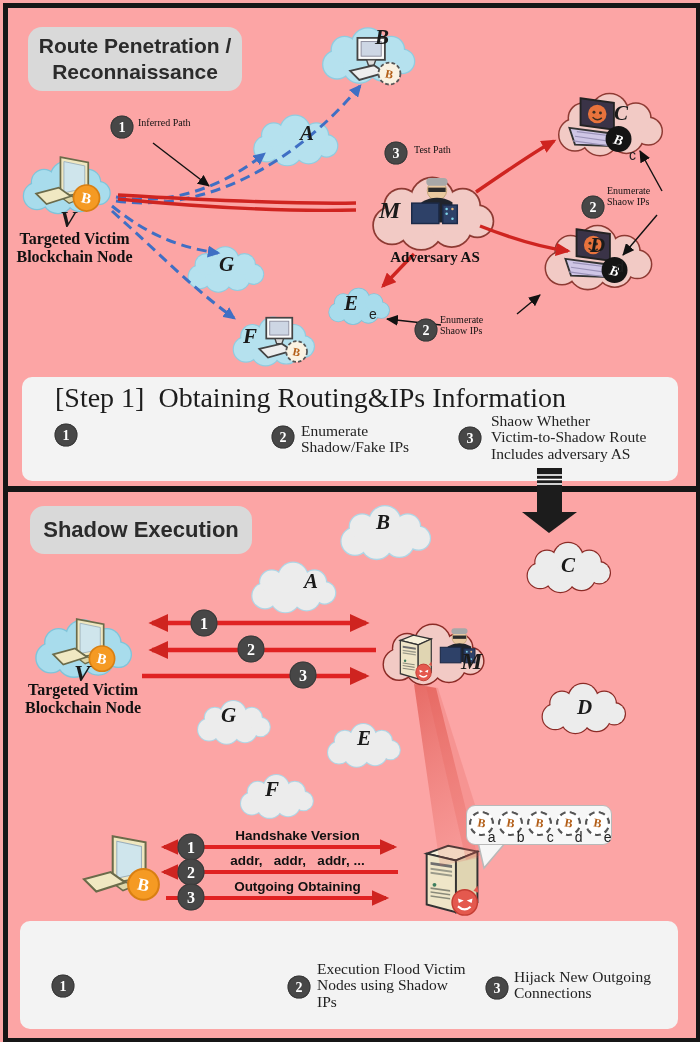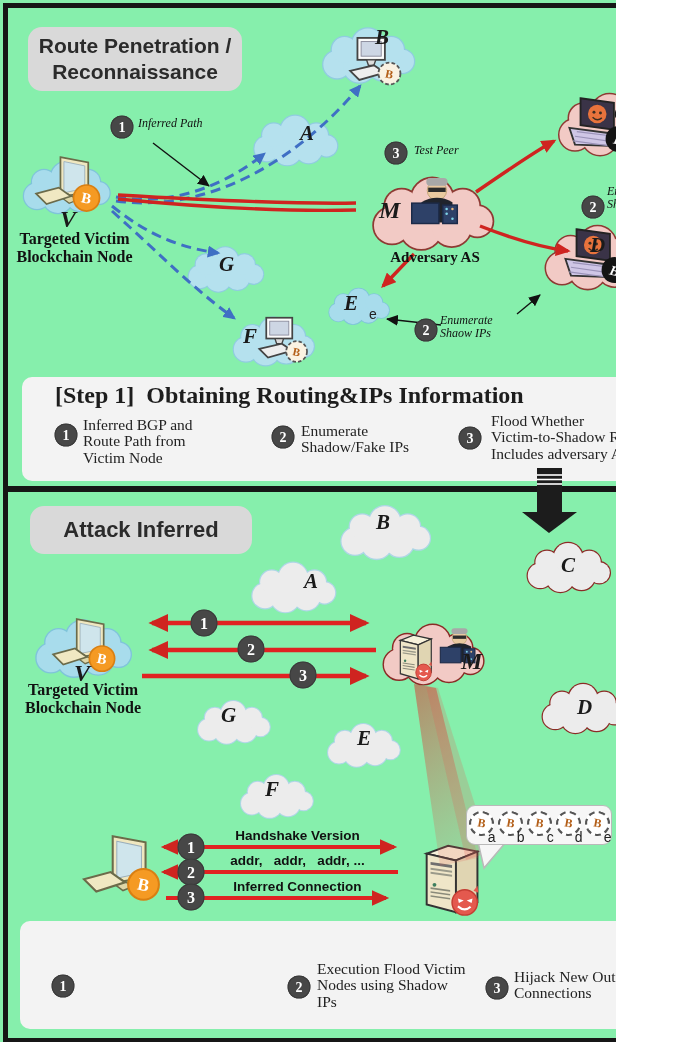--- a/index.html
+++ b/index.html
@@ -1,40 +1,40 @@
 <!DOCTYPE html>
 <html><head>
 <meta charset="utf-8">
 <style>
   html,body{margin:0;padding:0;background:#fff;}
-  .canvas{position:relative;width:616px;height:1042px;background:#86efac;overflow:hidden;
+  .canvas{position:relative;width:700px;height:1042px;background:#fca5a5;overflow:hidden;
           font-family:"Liberation Serif","DejaVu Serif",serif;}
   .frame{position:absolute;left:3px;top:3px;width:688px;height:1030px;border:5px solid #161616;z-index:4;pointer-events:none;}
   .divider{position:absolute;left:3px;top:486px;width:694px;height:6px;background:#161616;z-index:5;}
 
   .titlebox{position:absolute;background:#d9d9d9;border-radius:14px;display:flex;align-items:center;justify-content:center;
             text-align:center;font-family:"Liberation Sans","DejaVu Sans",sans-serif;font-weight:bold;color:#2b2b2b;z-index:40;}
   .stepbox{position:absolute;background:#f3f3f3;border-radius:10px;z-index:15;}
-  .steptitle{position:absolute;font-weight:bold;font-size:24px;color:#1d1d1d;white-space:pre;z-index:40;}
+  .steptitle{position:absolute;font-weight:normal;font-size:28px;color:#1d1d1d;white-space:pre;z-index:40;}
   .stepitem-text{position:absolute;font-size:15.5px;line-height:1.05;color:#222;white-space:pre-line;z-index:40;}
 
   .badge{position:absolute;width:23px;height:23px;border-radius:50%;background:#474747;color:#fff;
          display:flex;align-items:center;justify-content:center;font-weight:bold;font-size:14px;
          transform:translate(-50%,-50%);z-index:45;box-shadow:0 0 0 1px #3a3a3a inset;}
   .badge-lg{width:27px;height:27px;font-size:16px;}
 
   .cloud{position:absolute;z-index:10;}
   .icon{position:absolute;z-index:20;}
 
   .nodelabel{position:absolute;font-style:italic;font-weight:bold;font-size:21px;color:#1a1a1a;z-index:40;}
   .nodelabel.big{font-size:24px;}
   .sublabel{position:absolute;font-family:"Liberation Sans","DejaVu Sans",sans-serif;font-size:14px;color:#222;z-index:40;}
 
   .caption{position:absolute;font-weight:bold;font-size:16px;line-height:1.14;color:#111;text-align:center;white-space:pre-line;z-index:40;}
-  .annot{position:absolute;font-size:12px;color:#111;line-height:1.1;white-space:pre-line;z-index:40;font-style:italic;}
+  .annot{position:absolute;font-size:10px;color:#111;line-height:1.1;white-space:pre-line;z-index:40;}
 
   .arrows{position:absolute;left:0;top:0;z-index:30;pointer-events:none;}
 
   .msgtext{position:absolute;font-family:"Liberation Sans","DejaVu Sans",sans-serif;font-weight:bold;font-size:13.5px;
            color:#111;text-align:center;z-index:40;}
   .pre{white-space:pre;}
 
   .bubble{position:absolute;left:466px;top:805px;width:146px;height:40px;background:#f6f6f6;border:1.5px solid #b9b9b9;
           border-radius:9px;z-index:40;display:flex;align-items:flex-start;justify-content:center;gap:4px;padding-top:5px;box-sizing:border-box;}
   .coin{position:relative;width:21px;height:21px;border:2px dashed #555;border-radius:50%;background:#fff;
@@ -299,21 +299,21 @@
   <div class="frame"></div>
   <div class="divider"></div>
 
   <div class="titlebox" style="left:28px;top:27px;width:214px;height:64px;font-size:21px;line-height:1.25;white-space:pre-line">Route Penetration /
 Reconnaissance</div>
 
   <span class="badge" style="left:122px;top:127px">1</span>
   <span class="annot" style="left:138px;top:117px">Inferred Path</span>
 
   <span class="badge" style="left:396px;top:153px">3</span>
-  <span class="annot" style="left:414px;top:144px">Test Peer</span>
+  <span class="annot" style="left:414px;top:144px">Test Path</span>
 
   <span class="badge" style="left:593px;top:207px">2</span>
   <div class="annot" style="left:607px;top:185px">Enumerate
 Shaow IPs</div>
 
   <span class="badge" style="left:426px;top:330px">2</span>
   <div class="annot" style="left:440px;top:314px">Enumerate
 Shaow IPs</div>
 
   <span class="nodelabel" style="left:375px;top:25px">B</span>
@@ -329,32 +329,29 @@
   <span class="sublabel" style="left:616px;top:259px">d</span>
   <span class="sublabel" style="left:369px;top:306px">e</span>
 
   <div class="caption" style="left:2px;top:230px;width:145px">Targeted Victim
 Blockchain Node</div>
   <div class="caption" style="left:365px;top:249px;width:140px;font-size:15px">Adversary AS</div>
 
   <div class="stepbox" style="left:22px;top:377px;width:656px;height:104px"></div>
   <div class="steptitle" style="left:55px;top:382px">[Step 1]  Obtaining Routing&amp;IPs Information</div>
   <span class="badge" style="left:66px;top:435px">1</span>
-  <div class="stepitem-text" style="left:83px;top:417px;width:160px">Inferred BGP and
-Route Path from
-Victim Node</div>
   <span class="badge" style="left:283px;top:437px">2</span>
   <div class="stepitem-text" style="left:301px;top:423px;width:165px">Enumerate
 Shadow/Fake IPs</div>
   <span class="badge" style="left:470px;top:438px">3</span>
-  <div class="stepitem-text" style="left:491px;top:413px;width:185px">Flood Whether
+  <div class="stepitem-text" style="left:491px;top:413px;width:185px">Shaow Whether
  Victim-to-Shadow Route
 Includes adversary AS</div>
 
-  <div class="titlebox" style="left:30px;top:506px;width:222px;height:48px;font-size:22px">Attack Inferred</div>
+  <div class="titlebox" style="left:30px;top:506px;width:222px;height:48px;font-size:22px">Shadow Execution</div>
 
   <span class="nodelabel" style="left:376px;top:510px">B</span>
   <span class="nodelabel" style="left:304px;top:569px">A</span>
   <span class="nodelabel" style="left:561px;top:553px">C</span>
   <span class="nodelabel" style="left:577px;top:695px">D</span>
   <span class="nodelabel" style="left:221px;top:703px">G</span>
   <span class="nodelabel" style="left:357px;top:726px">E</span>
   <span class="nodelabel" style="left:265px;top:777px">F</span>
   <span class="nodelabel big" style="left:74px;top:660px">V</span>
   <span class="nodelabel big" style="left:461px;top:648px">M</span>
@@ -364,21 +361,21 @@
 
   <span class="badge badge-lg" style="left:204px;top:623px">1</span>
   <span class="badge badge-lg" style="left:251px;top:649px">2</span>
   <span class="badge badge-lg" style="left:303px;top:675px">3</span>
 
   <span class="badge badge-lg" style="left:191px;top:847px">1</span>
   <div class="msgtext" style="left:205px;top:828px;width:185px">Handshake Version</div>
   <span class="badge badge-lg" style="left:191px;top:872px">2</span>
   <div class="msgtext pre" style="left:205px;top:853px;width:185px">addr,   addr,   addr, ...</div>
   <span class="badge badge-lg" style="left:191px;top:897px">3</span>
-  <div class="msgtext" style="left:205px;top:879px;width:185px">Inferred Connection</div>
+  <div class="msgtext" style="left:205px;top:879px;width:185px">Outgoing Obtaining</div>
 
   <div class="bubble">
     <span class="coin">
         <span>B</span>
         <span class="sub">a</span>
       </span>
     <span class="coin">
         <span>B</span>
         <span class="sub">b</span>
       </span>

